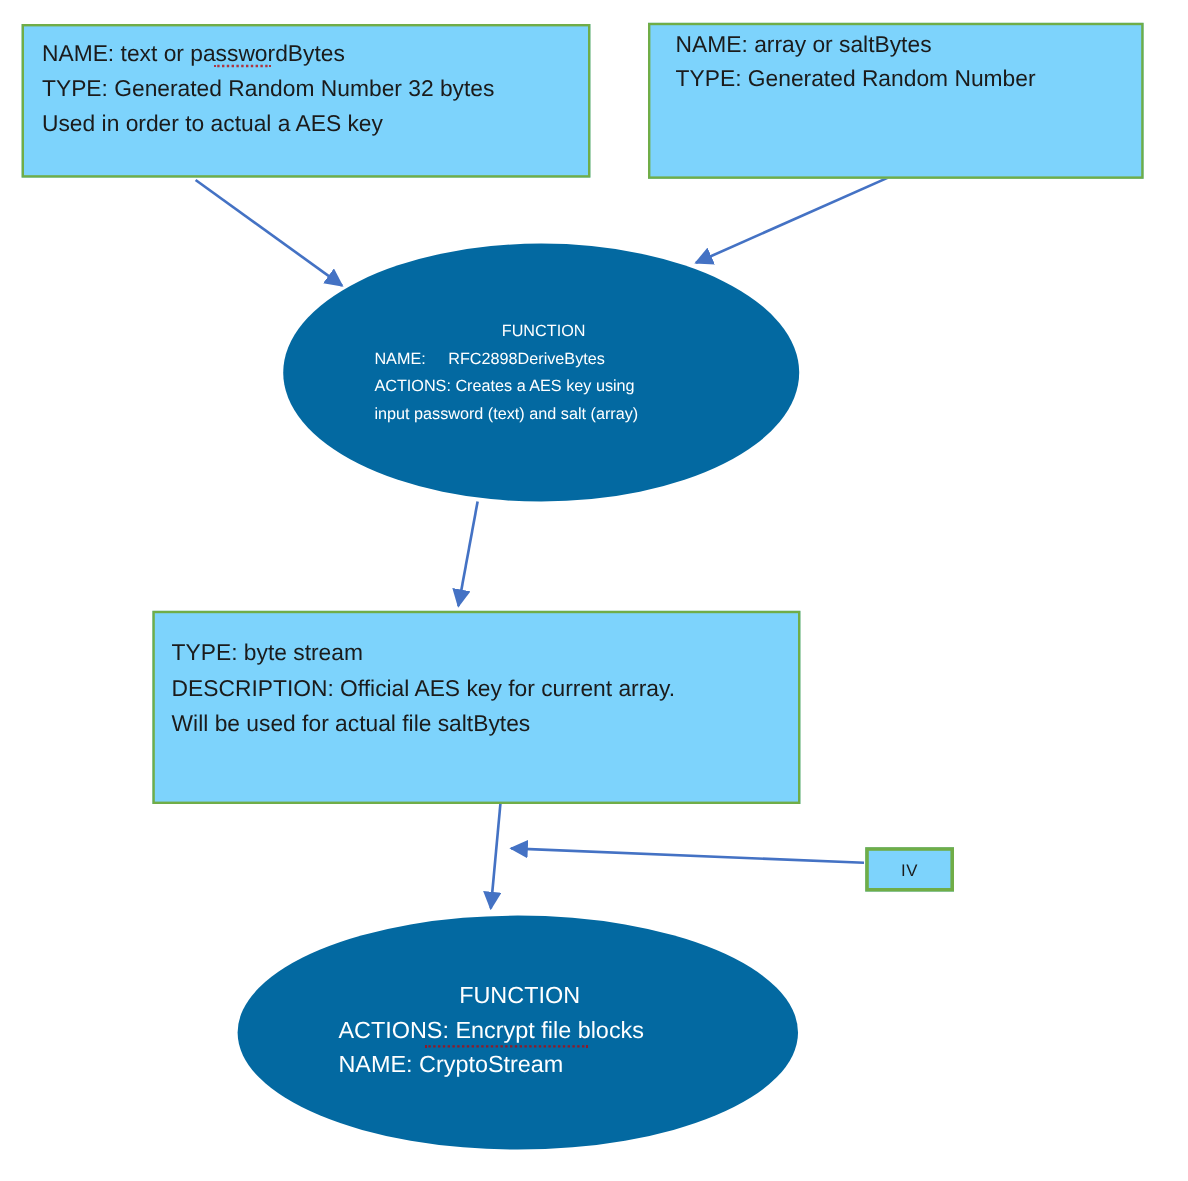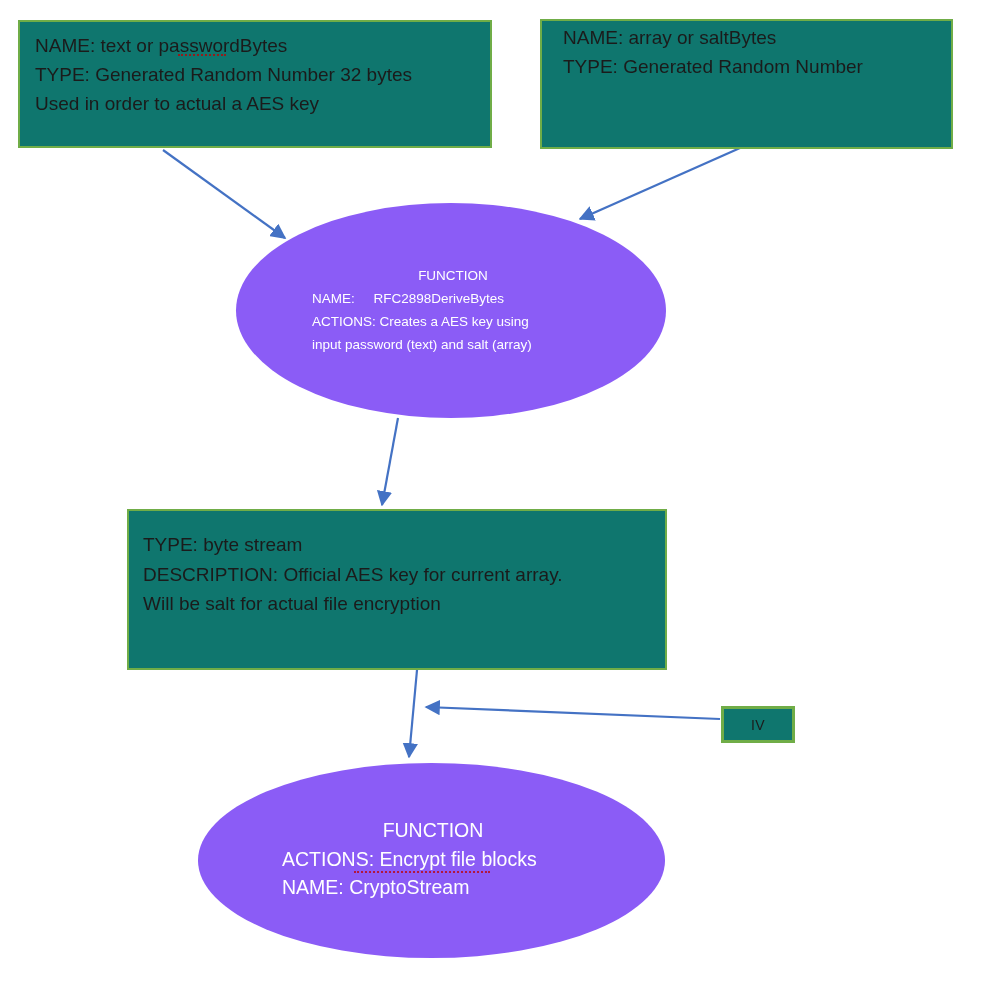--- a/index.html
+++ b/index.html
@@ -10,21 +10,21 @@
     position: relative;
     width: 990px;
     height: 984px;
     background: #ffffff;
     overflow: hidden;
   }
 
   .gbox {
     position: absolute;
     border: 2px solid #70AD47;
-    background: #0f766e;
+    background: #7dd3fc;
   }
   .gbox .line {
     white-space: pre-wrap;
     font-size: 19px;
     line-height: 29px;
   }
 
   .box-password { left: 18px; top: 20px; width: 474px; height: 128px; padding: 9px 10px 0 15px; }
   .box-salt     { left: 540px; top: 19px; width: 413px; height: 130px; padding: 2px 10px 0 21px; }
   .box-key      { left: 127px; top: 509px; width: 540px; height: 161px; padding: 19px 10px 0 14px; }
@@ -33,21 +33,21 @@
   .box-iv {
     left: 721px; top: 706px; width: 74px; height: 37px;
     border-width: 3px;
     display: flex; align-items: center; justify-content: center;
     font-size: 14px; letter-spacing: 0.5px;
     padding: 0;
   }
 
   .ellipse {
     position: absolute;
-    background: #8b5cf6;
+    background: #0369a1;
     border-radius: 50%;
   }
   .ellipse-derive { left: 236px; top: 203px; width: 430px; height: 215px; }
   .ellipse-crypto { left: 198px; top: 763px; width: 467px; height: 195px; }
 
   .ellipse-text {
     position: absolute;
     color: #ffffff;
   }
   .ellipse-derive .ellipse-text {
@@ -111,21 +111,21 @@
       <div class="title">FUNCTION</div>
       <div class="line">NAME:     RFC2898DeriveBytes</div>
       <div class="line">ACTIONS: Creates a AES key using</div>
       <div class="line">input password (text) and salt (array)</div>
     </div>
   </div>
 
   <div class="gbox box-key">
     <div class="line">TYPE: byte stream</div>
     <div class="line">DESCRIPTION: Official AES key for current array.</div>
-    <div class="line">Will be salt for actual file encryption</div>
+    <div class="line">Will be used for actual file saltBytes</div>
   </div>
 
   <div class="gbox box-iv">
     <span>IV</span>
   </div>
 
   <div class="ellipse ellipse-crypto">
     <div class="ellipse-text">
       <div class="title">FUNCTION</div>
       <div class="line">ACTIONS: Encrypt file blocks</div>

